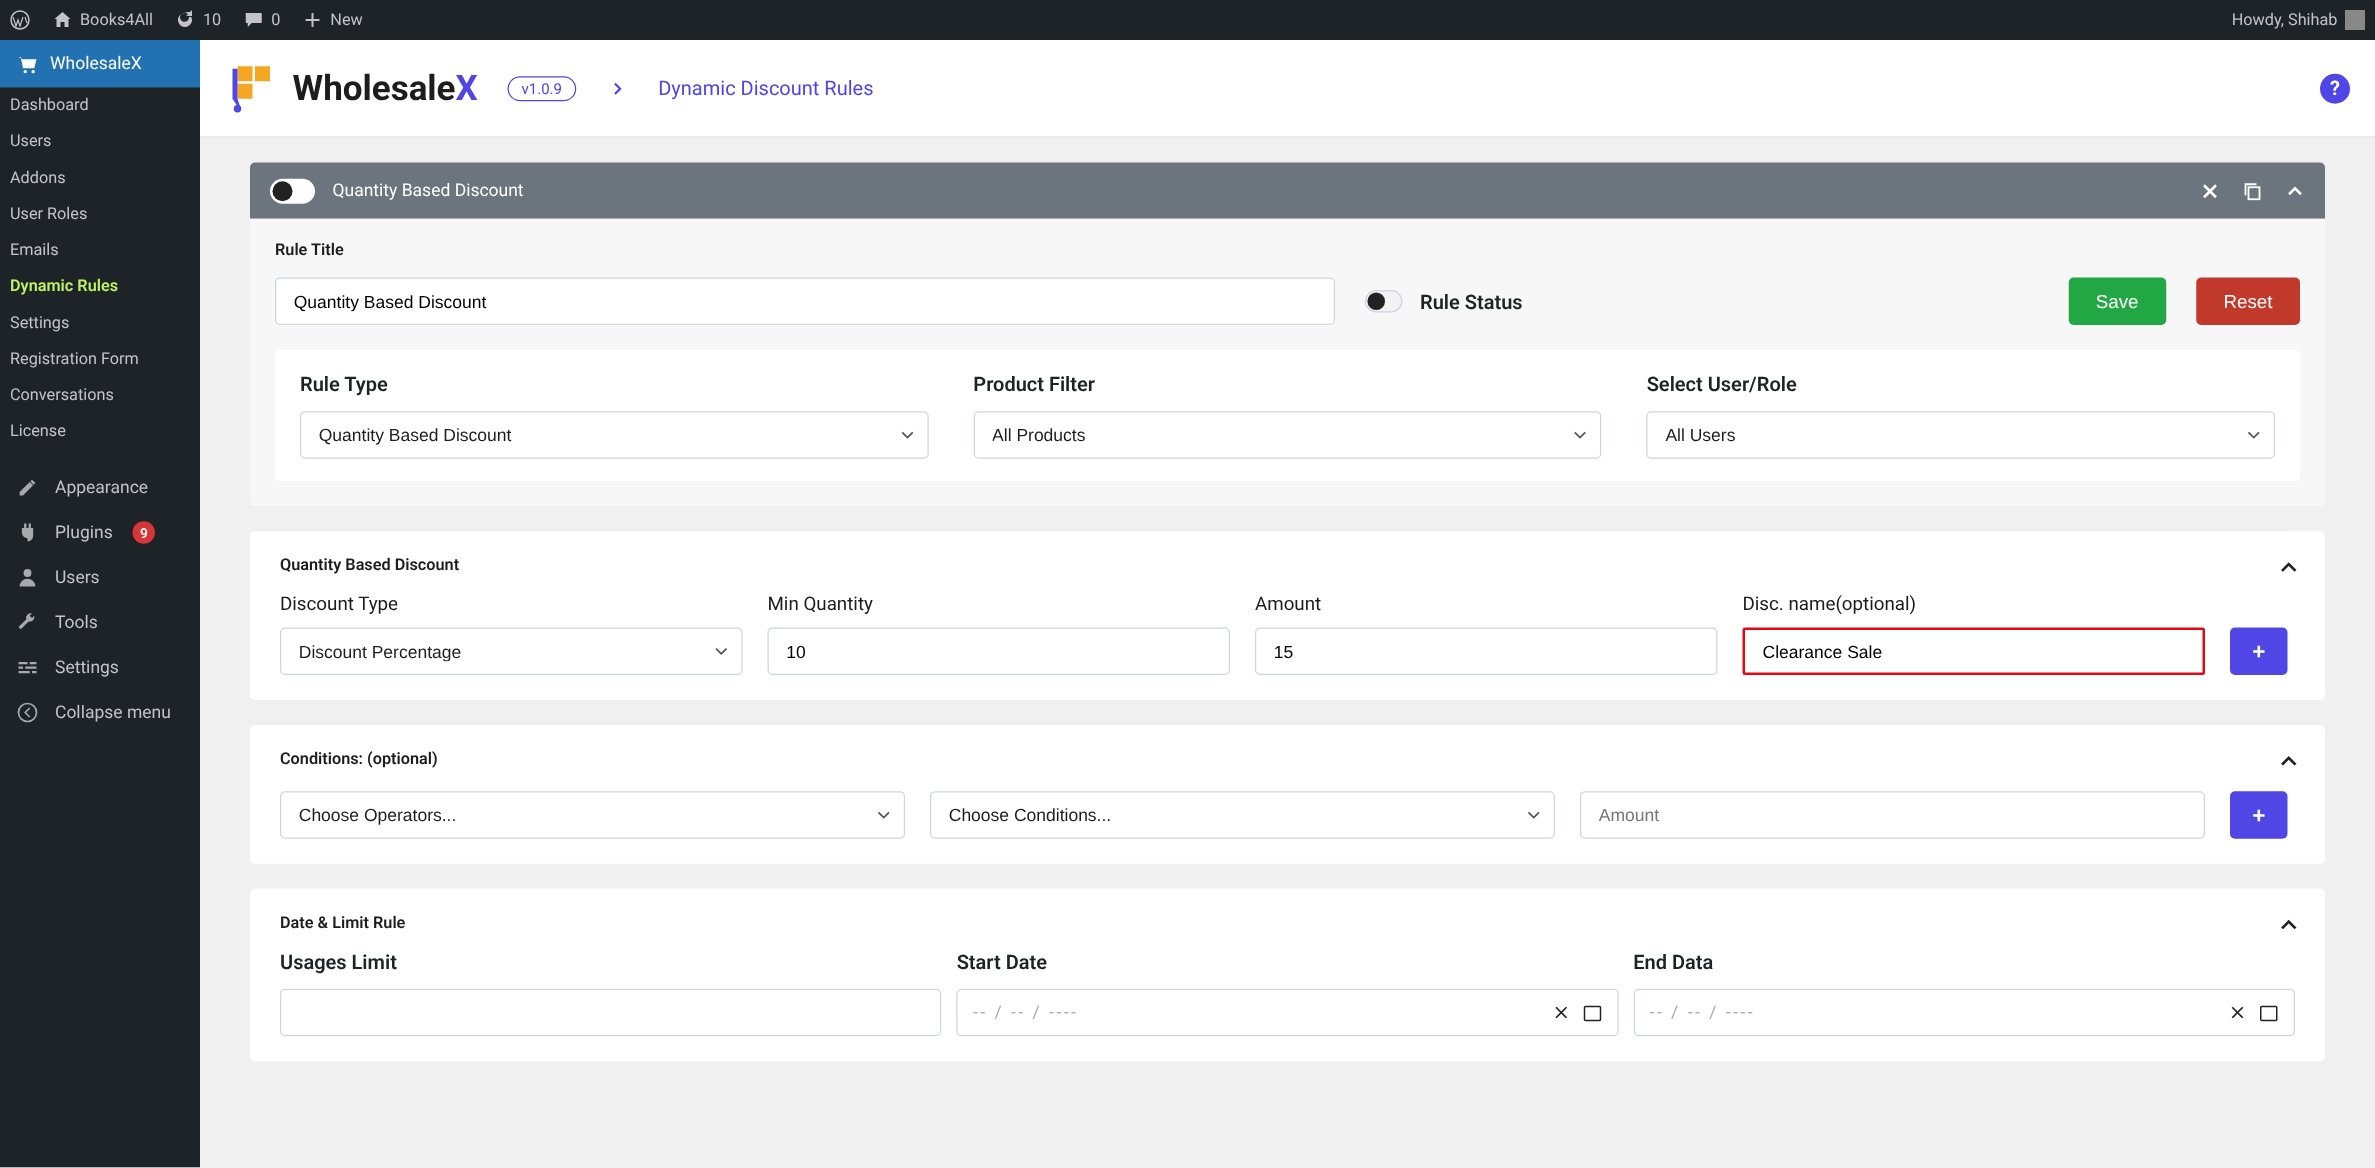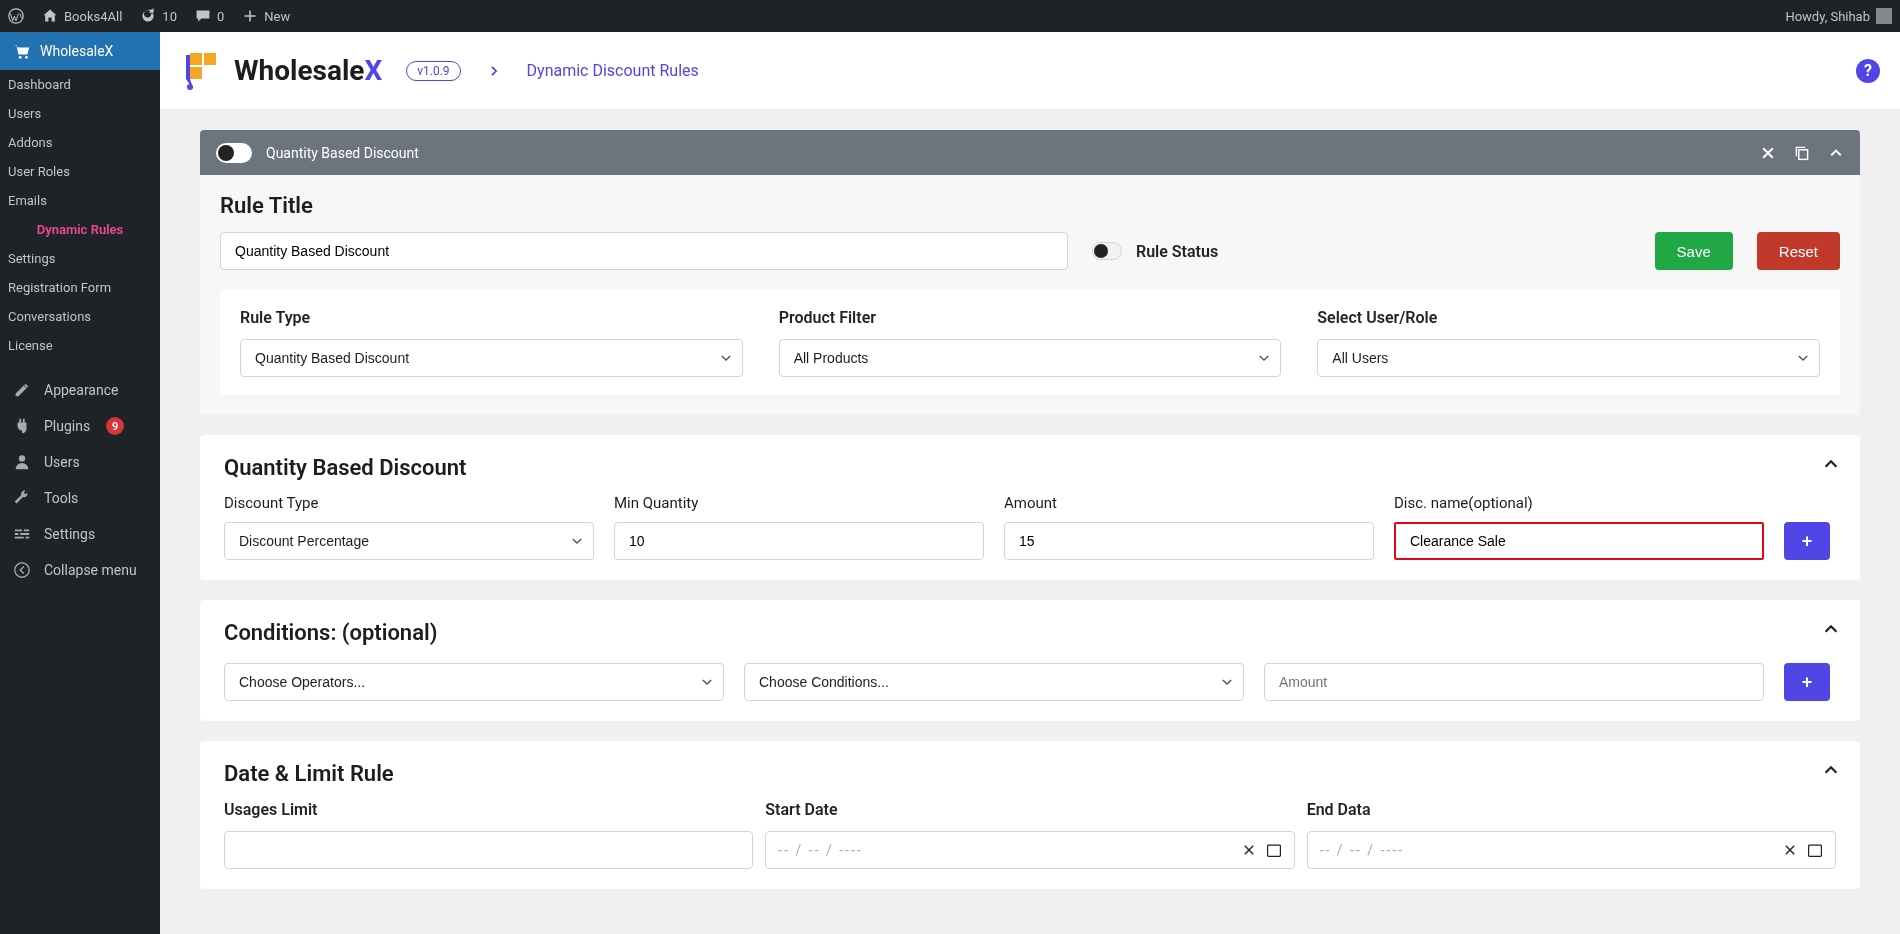--- a/index.html
+++ b/index.html
@@ -9,21 +9,21 @@
 .wp-adminbar-right { margin-left: auto; display: flex; align-items: center; gap: 8px; }
 .wp-adminbar-item { display: flex; align-items: center; gap: 6px; cursor: pointer; color: #c3c4c7; }
 .wp-adminbar .avatar { width: 16px; height: 16px; background: #888; }
 .wp-icon { width: 16px; height: 16px; display: inline-block; }
 .layout { display: flex; }
 .sidebar { width: 160px; background: #1d2327; color: #c3c4c7; min-height: calc(100vh - 32px); padding-top: 0; }
 .sidebar-parent { background: #2271b1; color: #fff; padding: 9px 10px 9px 12px; font-size: 14px; font-weight: 400; display: flex; align-items: center; gap: 8px; position: relative; }
 .sidebar-parent::after { content: ""; position: absolute; right: -9px; top: 50%; transform: translateY(-50%); border: 9px solid transparent; border-left-color: #2271b1; }
 .sidebar-sub { font-size: 13px; }
 .sidebar-sub-item { padding: 7px 8px; color: #c3c4c7; cursor: pointer; }
-.sidebar-sub-item.active { color: #ec4899; font-weight: 600; text-align: center; }
+.sidebar-sub-item.active { color: #bef264; font-weight: 600; }
 .sidebar-section { margin-top: 12px; }
 .sidebar-item { display: flex; align-items: center; gap: 12px; padding: 8px 10px 8px 12px; cursor: pointer; color: #c3c4c7; font-size: 14px; }
 .s-icon { width: 20px; height: 20px; display: inline-flex; align-items: center; justify-content: center; color: #a7aaad; }
 .badge { display: inline-flex; align-items: center; justify-content: center; min-width: 18px; height: 18px; border-radius: 9px; background: #d63638; color: #fff; font-size: 11px; font-weight: 600; padding: 0 5px; margin-left: 4px; }
 .main { flex: 1; background: #f0f0f1; }
 .topbar { height: 78px; background: #fff; display: flex; align-items: center; padding: 0 20px; border-bottom: 1px solid #e5e5e5; }
 .brand { display: flex; align-items: center; gap: 10px; }
 .brand-name { font-size: 28px; font-weight: 700; color: #1d1d1f; }
 .brand-name .x { color: #4f46e5; }
 .version-pill { border: 1px solid #4f46e5; color: #4f46e5; border-radius: 12px; padding: 2px 10px; font-size: 12px; margin-left: 14px; }
@@ -32,21 +32,21 @@
 .help-icon { margin-left: auto; width: 24px; height: 24px; border-radius: 50%; background: #4f46e5; color: #fff; display: flex; align-items: center; justify-content: center; font-weight: 700; font-size: 16px; }
 .content { padding: 20px 40px 40px; }
 .rulebar { background: #6c757d; height: 45px; border-radius: 4px 4px 0 0; display: flex; align-items: center; padding: 0 16px; color: #fff; gap: 14px; }
 .toggle { width: 36px; height: 20px; background: #fff; border-radius: 10px; position: relative; cursor: pointer; }
 .toggle .knob { width: 16px; height: 16px; border-radius: 50%; background: #222; position: absolute; top: 2px; left: 2px; }
 .rulebar-title { font-size: 14px; }
 .rulebar-actions { margin-left: auto; display: flex; align-items: center; gap: 18px; }
 .icon-btn { cursor: pointer; display: inline-flex; }
 .card-inner { background: #fff; border-radius: 4px; padding: 18px 20px; margin-top: 14px; }
 .ruletitle-card { background: #f7f7f8; border-radius: 0 0 4px 4px; padding: 18px 20px 20px; }
-.section-label { font-size: 22px; font-weight: 600; color: #1d1d1f; margin-bottom: 14px; }
+.section-label { font-size: 13px; font-weight: 600; color: #1d1d1f; margin-bottom: 14px; }
 .input-text { height: 38px; border: 1px solid #d0d5dd; border-radius: 4px; padding: 0 14px; font-size: 14px; width: 100%; outline: none; }
 .status-wrap { display: flex; gap: 14px; }
 .status-toggle { width: 30px; height: 18px; background: #f2f2f2; border: 1px solid #d0d5dd; border-radius: 10px; position: relative; cursor: pointer; }
 .status-toggle .knob { width: 14px; height: 14px; border-radius: 50%; background: #222; position: absolute; top: 1px; left: 1px; }
 .status-label { font-size: 16px; font-weight: 600; }
 .btn { height: 38px; padding: 0 22px; border-radius: 4px; border: none; font-size: 15px; cursor: pointer; color: #fff; font-weight: 500; }
 .btn-save { background: #22a745; }
 .btn-reset { background: #c0392b; }
 .col3 { display: grid; grid-template-columns: 1fr 1fr 1fr; gap: 36px; }
 .field-label { font-size: 16px; font-weight: 600; margin-bottom: 12px; }

